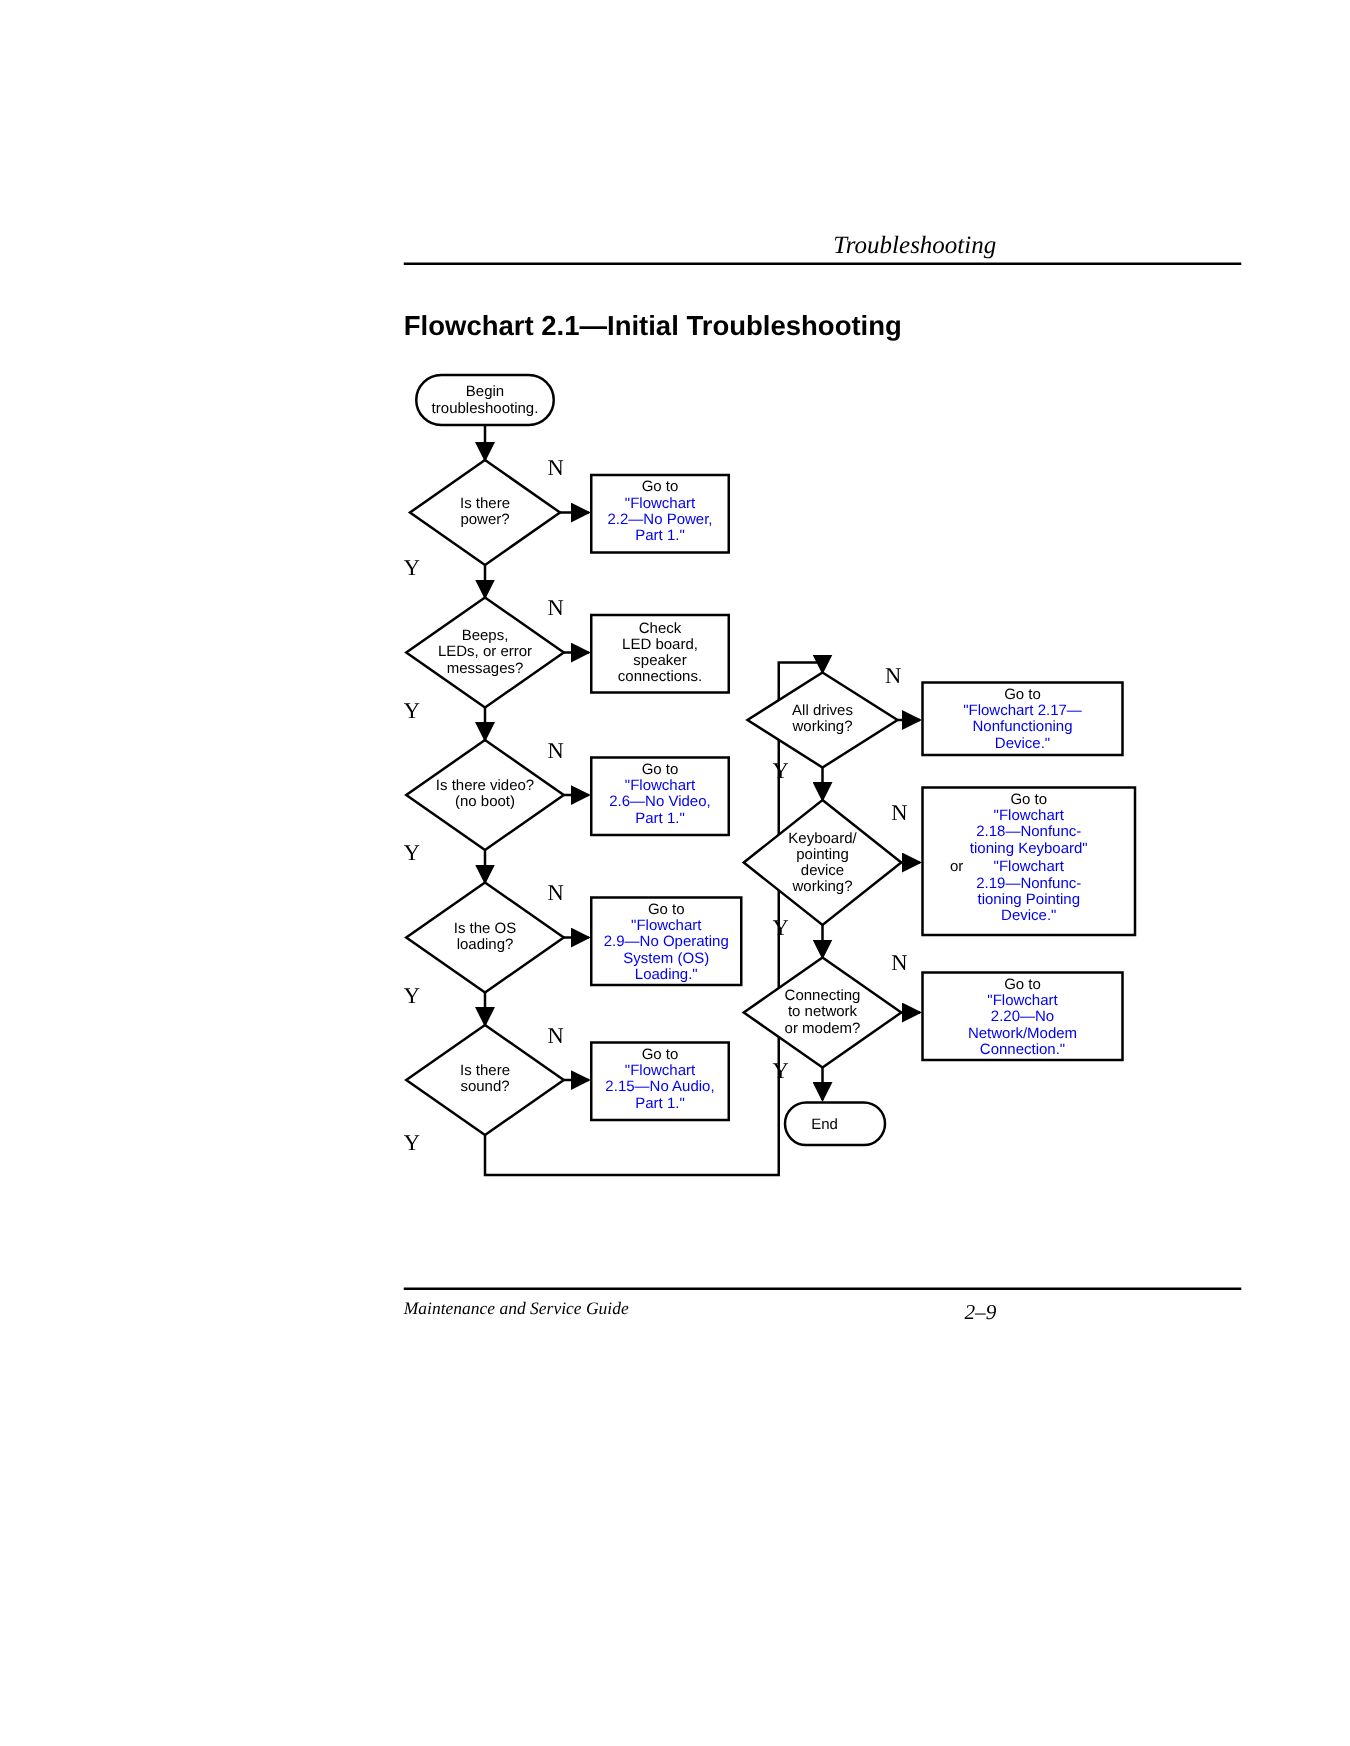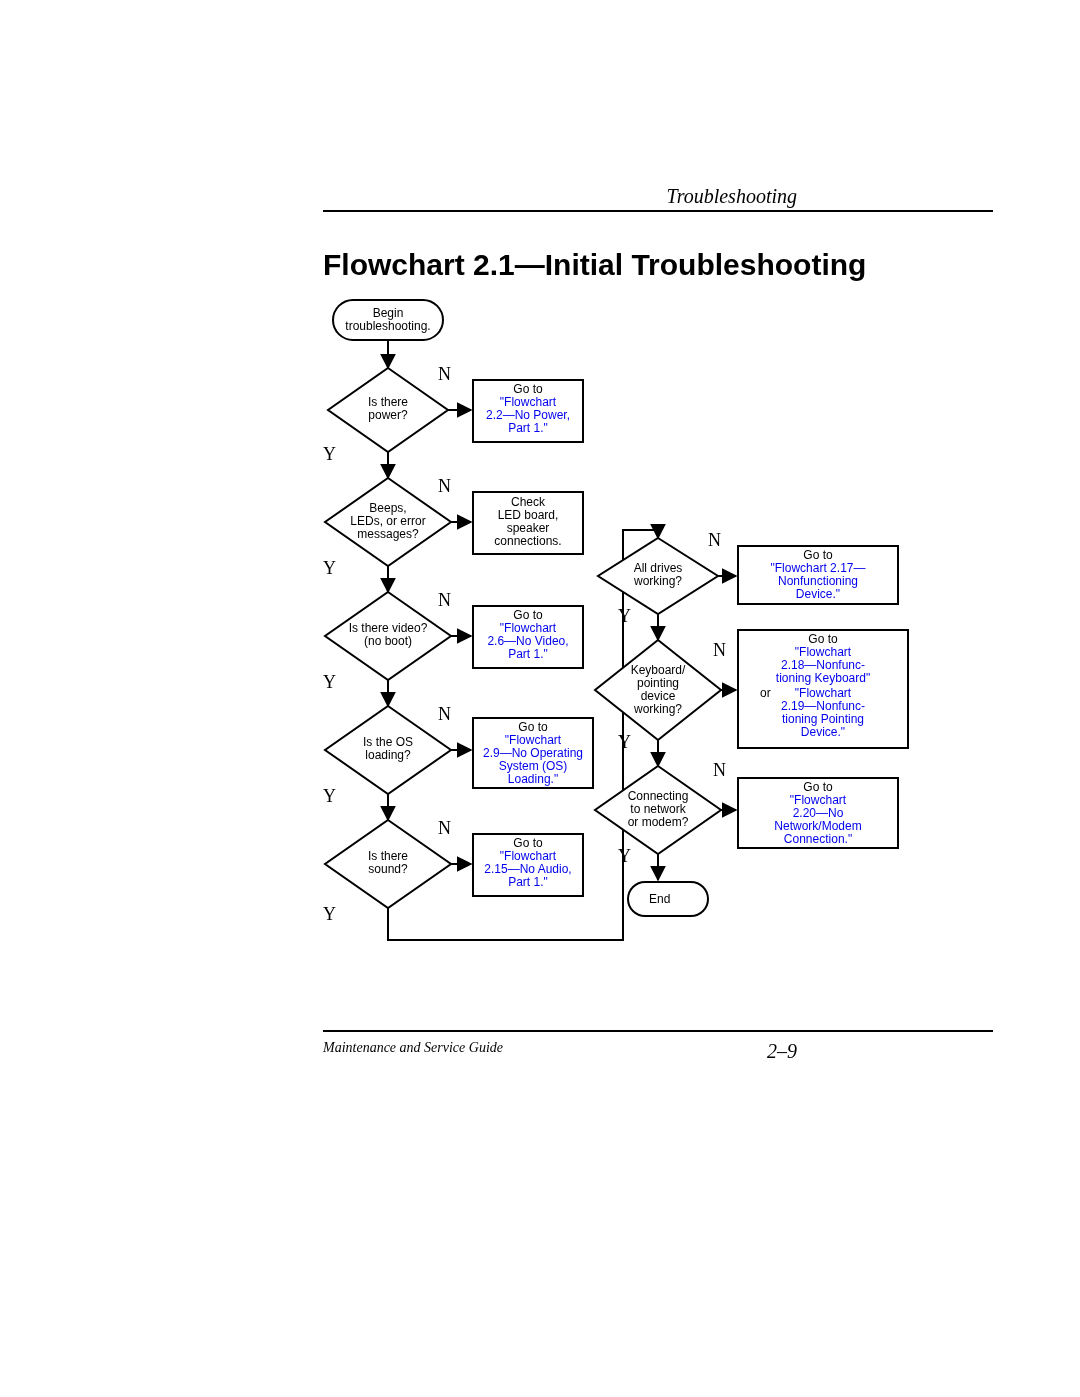--- a/index.html
+++ b/index.html
@@ -1,22 +1,22 @@
 <!DOCTYPE html>
 <html><head>
 <meta charset="utf-8">
 <style>
   html,body{margin:0;padding:0;background:#fff;font-family:Arial,Helvetica,sans-serif;color:#000}
   .page{width:884px;height:1397px;position:relative;margin:0 auto}
   .hdr-rule{position:absolute;left:225px;top:210px;width:670px;border-top:2px solid #000}
   .section-label{position:absolute;right:185px;top:185px;font-style:italic;font-family:Georgia,serif;font-size:20px}
-  .page-title{position:absolute;left:225px;top:248px;font-weight:700;font-size:30px}
+  .page-title{position:absolute;left:225px;top:248px;font-weight:700;font-size:22px}
   .ftr-rule{position:absolute;left:225px;top:1030px;width:670px;border-top:2px solid #000}
   .ftr-left{position:absolute;left:225px;top:1040px;font-style:italic;font-family:Georgia,serif;font-size:14px}
-  .ftr-right{position:absolute;right:185px;top:1040px;font-style:italic;font-family:Georgia,serif;font-size:20px}
+  .ftr-right{position:absolute;right:185px;top:1040px;font-style:italic;font-family:Georgia,serif;font-size:17px}
   .chart{position:absolute;left:225px;top:300px;width:670px;height:700px}
   svg{overflow:visible;font-family:Arial,Helvetica,sans-serif}
   .node-text{font-size:12px}
   .yn{font-family:Georgia,'Times New Roman',serif;font-size:18px}
   .link{fill:#0000ee}
 </style>
 </head>
 <body>
 
 <div class="page">

